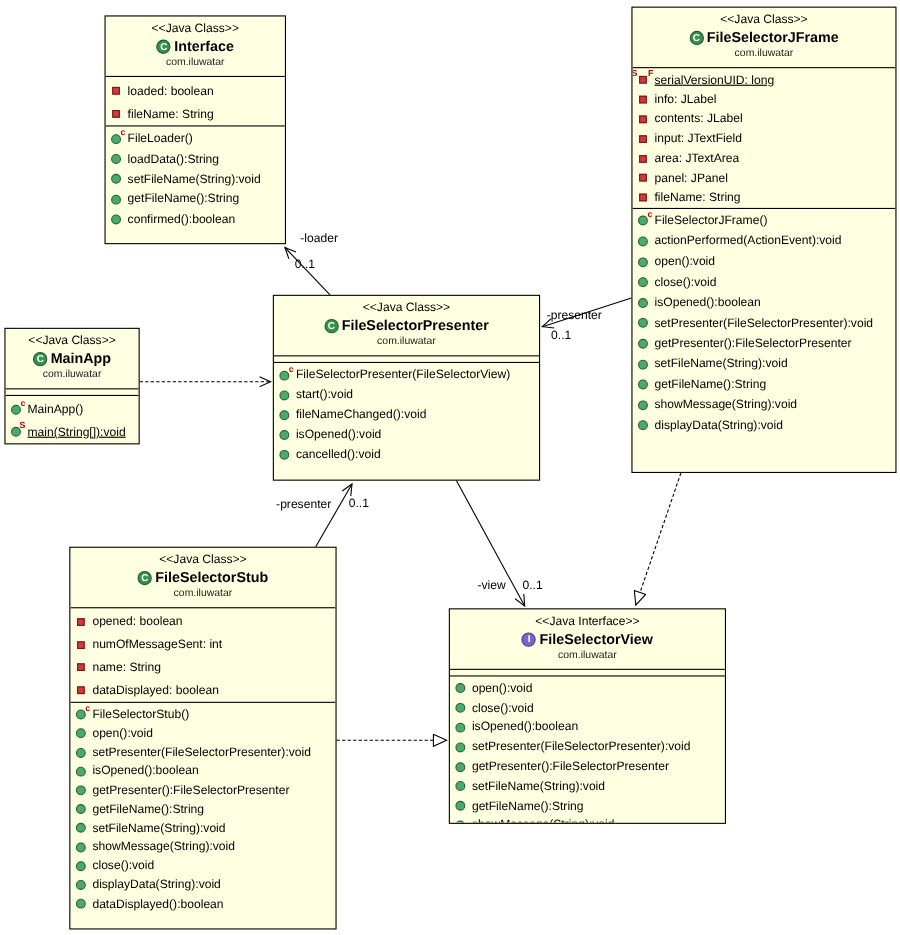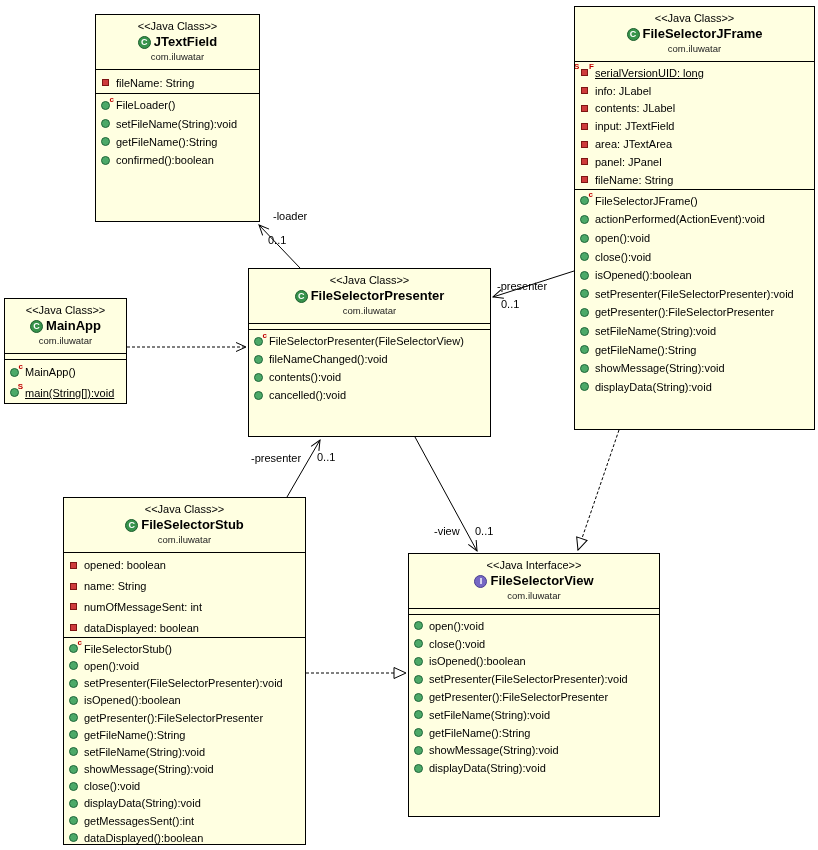--- a/index.html
+++ b/index.html
@@ -39,56 +39,68 @@
   .sup { position:absolute; font-size:8px; line-height:8px; font-weight:bold; color:#C00000; }
   .constructor .sup0, .static-method .sup0 { top:-4px; right:-3px; }
   .static-final-field .sup0 { top:-4px; left:-5px; }
   .static-final-field .sup1 { top:-4px; right:-4px; }
   
   #box-fileloader { left:95px;  top:14px;  width:165px; height:208px; }
   #box-jframe     { left:574px; top:6px;   width:241px; height:424px; }
   #box-presenter  { left:248px; top:268px; width:243px; height:169px; }
   #box-mainapp    { left:4px;   top:298px; width:123px; height:106px; }
   #box-stub       { left:63px;  top:497px; width:243px; height:348px; }
-  #box-view       { left:408px; top:553px; width:252px; height:264px; }
+  #box-view       { left:408px; top:553px; width:252px; height:196px; }
   
   #edges { position:absolute; left:0; top:0; pointer-events:none; }
   #edges line { stroke:#000; stroke-width:1; }
   #edges .dashed { stroke-dasharray:3 2; }
   .edge-label { font-size:11px; fill:#000; font-family:"Liberation Sans","DejaVu Sans",sans-serif; }
 </style>
 </head>
 <body>
 
 <div id="canvas">
 
   <div class="uml-box" id="box-fileloader">
     <div class="title">
       <div class="stereo">&lt;&lt;Java Class&gt;&gt;</div>
       <div class="cname">
         <span class="cicon class">C</span>
-        <span>JTextField</span>
+        <span>Interface</span>
       </div>
       <div class="pkg">com.iluwatar</div>
     </div>
     <div class="members" style="--rh:21px">
         <div class="mrow">
           <span class="mi private-field">
             <span class="core"></span>
           </span>
+          <span class="mlabel">loaded: boolean</span>
+        </div>
+        <div class="mrow">
+          <span class="mi private-field">
+            <span class="core"></span>
+          </span>
           <span class="mlabel">fileName: String</span>
         </div>
       </div>
     <div class="members" style="--rh:18.4px">
         <div class="mrow">
           <span class="mi constructor">
             <span class="core"></span>
             <span class="sup sup0">c</span>
           </span>
           <span class="mlabel">FileLoader()</span>
+        </div>
+        <div class="mrow">
+          <span class="mi public-method">
+            <span class="core"></span>
+          </span>
+          <span class="mlabel">loadData():String</span>
         </div>
         <div class="mrow">
           <span class="mi public-method">
             <span class="core"></span>
           </span>
           <span class="mlabel">setFileName(String):void</span>
         </div>
         <div class="mrow">
           <span class="mi public-method">
             <span class="core"></span>
@@ -245,27 +257,33 @@
           <span class="mi constructor">
             <span class="core"></span>
             <span class="sup sup0">c</span>
           </span>
           <span class="mlabel">FileSelectorPresenter(FileSelectorView)</span>
         </div>
         <div class="mrow">
           <span class="mi public-method">
             <span class="core"></span>
           </span>
+          <span class="mlabel">start():void</span>
+        </div>
+        <div class="mrow">
+          <span class="mi public-method">
+            <span class="core"></span>
+          </span>
           <span class="mlabel">fileNameChanged():void</span>
         </div>
         <div class="mrow">
           <span class="mi public-method">
             <span class="core"></span>
           </span>
-          <span class="mlabel">contents():void</span>
+          <span class="mlabel">isOpened():void</span>
         </div>
         <div class="mrow">
           <span class="mi public-method">
             <span class="core"></span>
           </span>
           <span class="mlabel">cancelled():void</span>
         </div>
       </div>
   </div>
 
@@ -310,32 +328,32 @@
         <div class="mrow">
           <span class="mi private-field">
             <span class="core"></span>
           </span>
           <span class="mlabel">opened: boolean</span>
         </div>
         <div class="mrow">
           <span class="mi private-field">
             <span class="core"></span>
           </span>
+          <span class="mlabel">numOfMessageSent: int</span>
+        </div>
+        <div class="mrow">
+          <span class="mi private-field">
+            <span class="core"></span>
+          </span>
           <span class="mlabel">name: String</span>
         </div>
         <div class="mrow">
           <span class="mi private-field">
             <span class="core"></span>
           </span>
-          <span class="mlabel">numOfMessageSent: int</span>
-        </div>
-        <div class="mrow">
-          <span class="mi private-field">
-            <span class="core"></span>
-          </span>
           <span class="mlabel">dataDisplayed: boolean</span>
         </div>
       </div>
     <div class="members" style="--rh:17.2px">
         <div class="mrow">
           <span class="mi constructor">
             <span class="core"></span>
             <span class="sup sup0">c</span>
           </span>
           <span class="mlabel">FileSelectorStub()</span>
@@ -386,26 +404,20 @@
           <span class="mi public-method">
             <span class="core"></span>
           </span>
           <span class="mlabel">close():void</span>
         </div>
         <div class="mrow">
           <span class="mi public-method">
             <span class="core"></span>
           </span>
           <span class="mlabel">displayData(String):void</span>
-        </div>
-        <div class="mrow">
-          <span class="mi public-method">
-            <span class="core"></span>
-          </span>
-          <span class="mlabel">getMessagesSent():int</span>
         </div>
         <div class="mrow">
           <span class="mi public-method">
             <span class="core"></span>
           </span>
           <span class="mlabel">dataDisplayed():boolean</span>
         </div>
       </div>
   </div>
 

